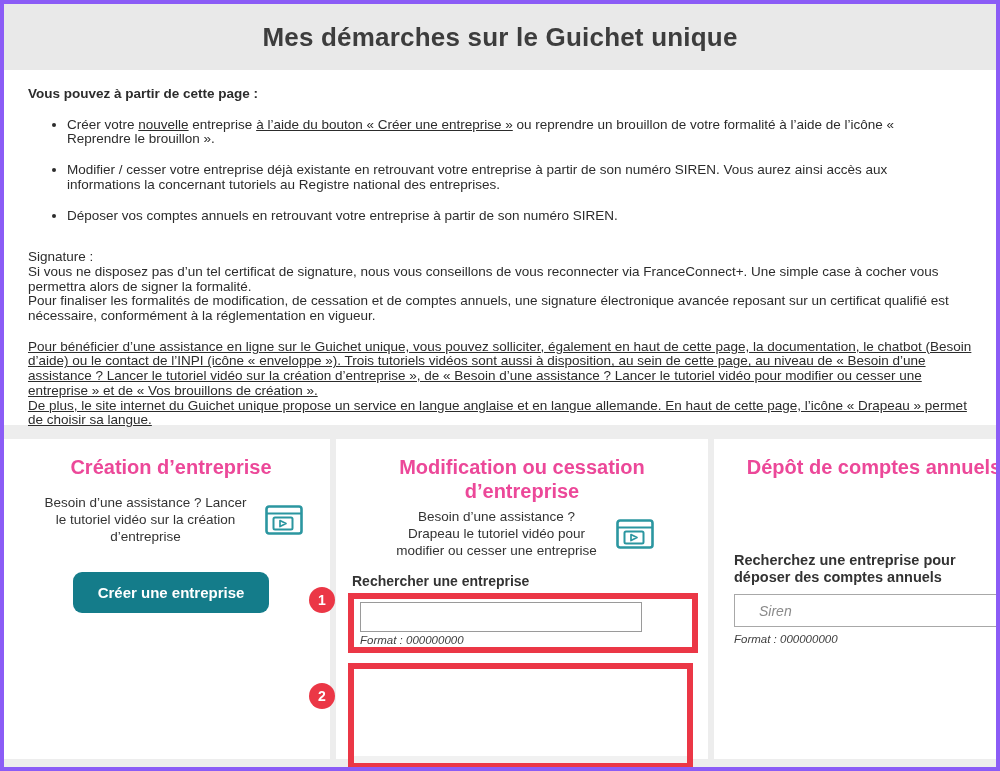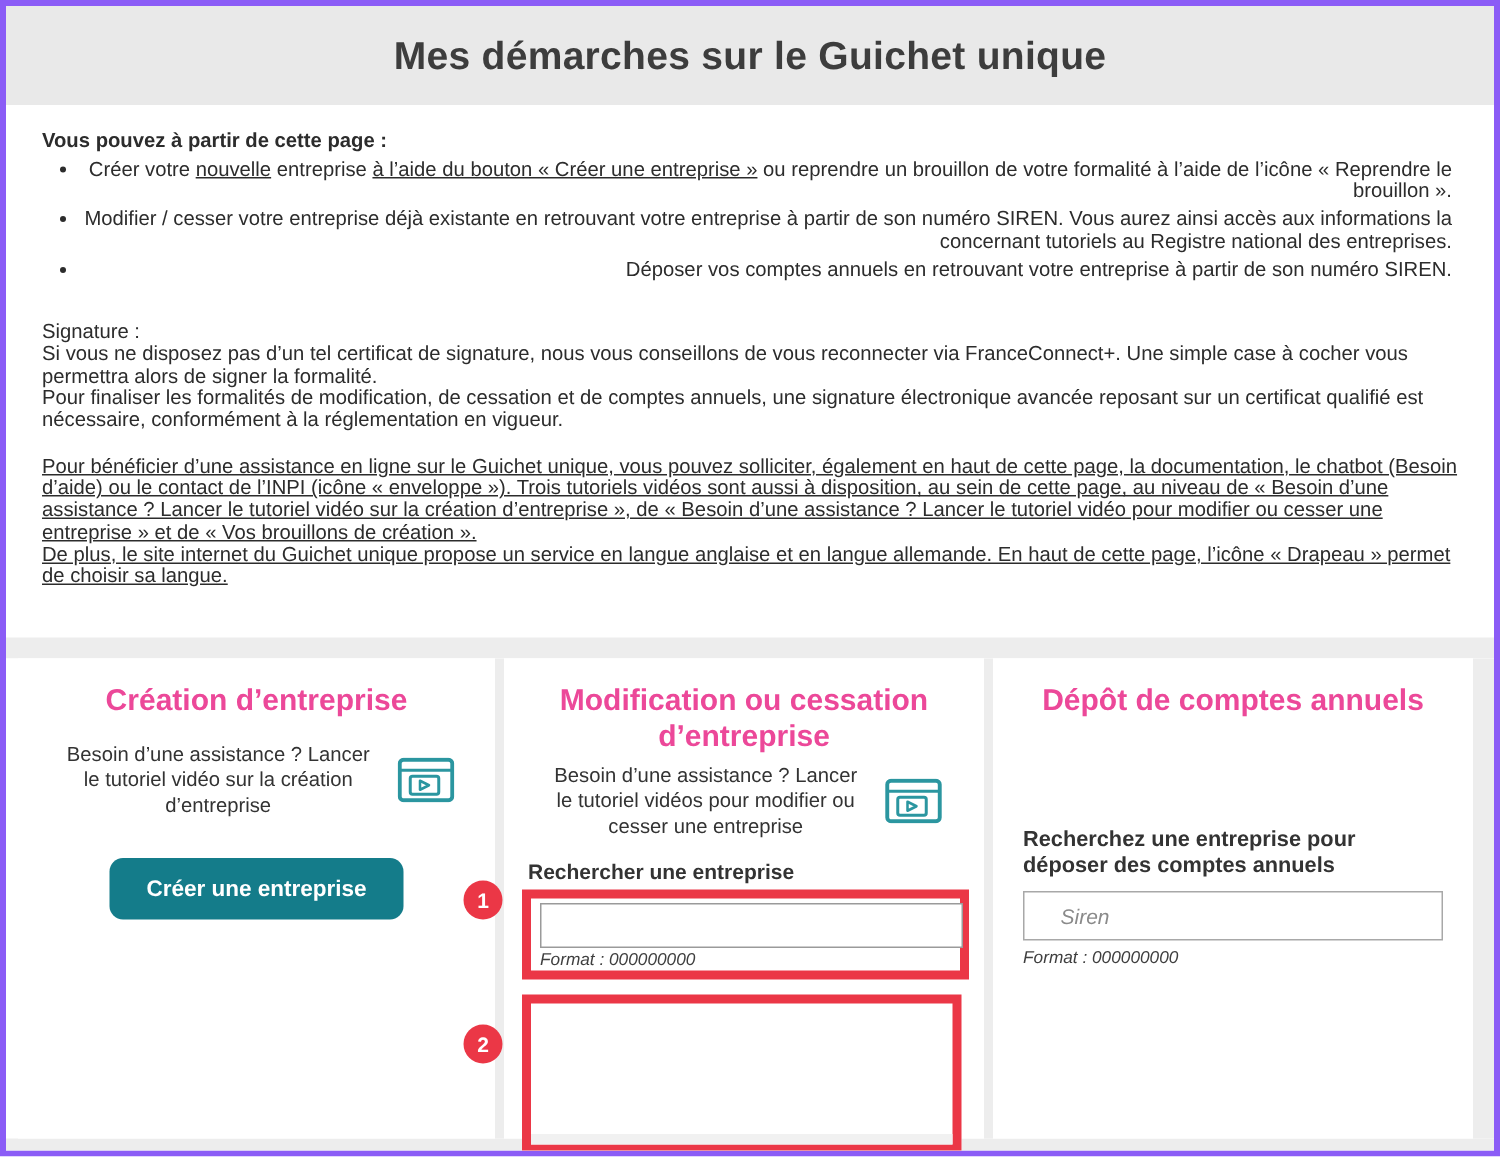--- a/index.html
+++ b/index.html
@@ -9,21 +9,21 @@
     font-family:"Liberation Sans", sans-serif;color:#2f2f2f;
   }
   
   .hdr{height:66px;background:#e9e9e9;display:flex;align-items:center;justify-content:center;}
   .hdr h1{margin:0;font-size:26px;font-weight:bold;color:#3d3d3d;letter-spacing:.2px;}
   
   .intro{box-sizing:border-box;margin:0 8px;height:355px;background:#fff;
          padding:17px 16px 0;font-size:13.5px;line-height:14.7px;color:#2c2c2c;}
   .intro .lead{font-weight:bold;margin:0 0 4px;}
   .intro ul{margin:2px 0 0;padding-left:23px;}
-  .intro li{margin:4px;padding:0;text-align:right;}
+  .intro li{margin:16px;padding:0;}
   .u{text-decoration:underline;}
   .sig{margin-top:27px;}
   .assist{margin-top:16px;text-decoration:underline;}
   .intro p{margin:0;}
   
   .h-strip{height:14px;background:#ededed;}
   .b-strip{height:16px;background:#ededed;}
   
   .cards{display:flex;height:320px;background:#fff;padding-left:8px;}
   .gap{width:6px;background:#ededed;flex:none;}
@@ -33,21 +33,21 @@
            font-weight:bold;color:#ec4899;}
   .assist-row{display:flex;align-items:center;justify-content:center;gap:13px;margin-top:15px;padding:0 10px;}
   .assist-txt{width:212px;text-align:center;font-size:13.5px;line-height:17px;color:#333;}
   .vid-icon{flex:none;width:38px;height:30px;}
   
   .card-creation{width:318px;}
   .btn{display:block;margin:27px auto 0;background:#147c8a;color:#fff;border:none;
        border-radius:9px;font-family:inherit;font-weight:bold;font-size:15px;
        padding:12px 25px;cursor:pointer;}
   
-  .card-modif{width:320px;}
+  .card-modif{width:372px;}
   .card-modif .assist-row{margin-top:5px;}
   .search-label{margin:14px 0 4px 16px;font-weight:bold;font-size:14px;color:#333;}
   .hl-box{box-sizing:border-box;border:6px solid #eb3746;background:#fff;}
   .hl-box1{margin:0 10px 0 12px;height:60px;padding:3px 6px 0;}
   .hl-box1 input{display:block;width:282px;height:30px;box-sizing:border-box;
                  border:1px solid #9a9a9a;font-family:inherit;font-size:14px;padding:0 8px;}
   .fmt{font-style:italic;font-size:11.5px;color:#3f3f3f;margin-top:2px;}
   .hl-box2{margin:10px 15px 0 12px;height:106px;position:relative;}
   .hl-box2 .tray{position:absolute;left:0;right:0;bottom:0;height:7px;background:#f1f1f1;}
   .badge{position:absolute;width:26px;height:26px;border-radius:50%;background:#eb3746;
@@ -107,21 +107,21 @@
         </svg>
       </div>
       <button class="btn">Créer une entreprise</button>
     </div>
 
     <div class="gap"></div>
 
     <div class="card card-modif">
       <h2>Modification ou cessation d’entreprise</h2>
       <div class="assist-row">
-        <div class="assist-txt">Besoin d’une assistance ? Lancer le tutoriel vidéos pour modifier ou cesser une entreprise</div>
+        <div class="assist-txt">Besoin d’une assistance ? Drapeau le tutoriel vidéo pour modifier ou cesser une entreprise</div>
         <svg class="vid-icon" viewBox="0 0 38 30">
           <rect x="1.5" y="1.5" width="35" height="27" rx="2.5" fill="none" stroke="#2b96a0" stroke-width="2.6"></rect>
           <line x1="2" y1="8.5" x2="36" y2="8.5" stroke="#2b96a0" stroke-width="2"></line>
           <rect x="8.5" y="12.5" width="19" height="12" rx="1.5" fill="none" stroke="#2b96a0" stroke-width="2"></rect>
           <path d="M15 15.5 L21 18.5 L15 21.5 Z" fill="none" stroke="#2b96a0" stroke-width="1.7" stroke-linejoin="round"></path>
         </svg>
       </div>
       <div class="search-label">Rechercher une entreprise</div>
 
       <div class="hl-box hl-box1">

